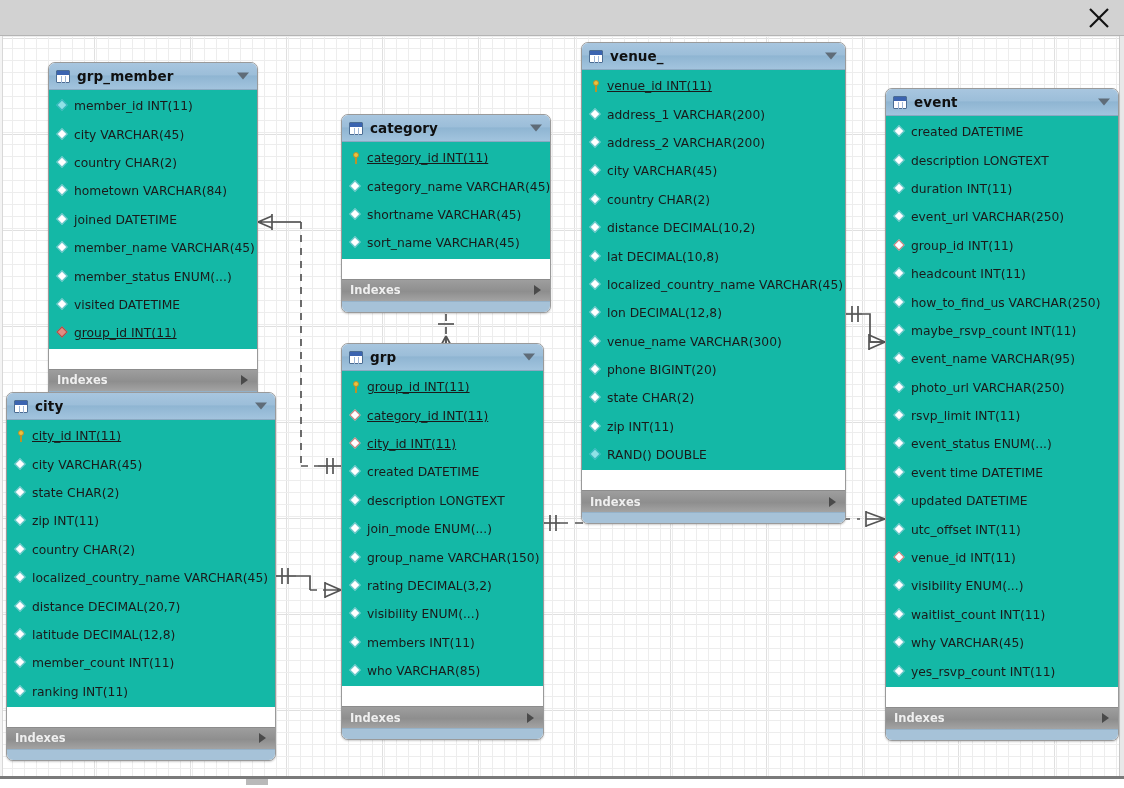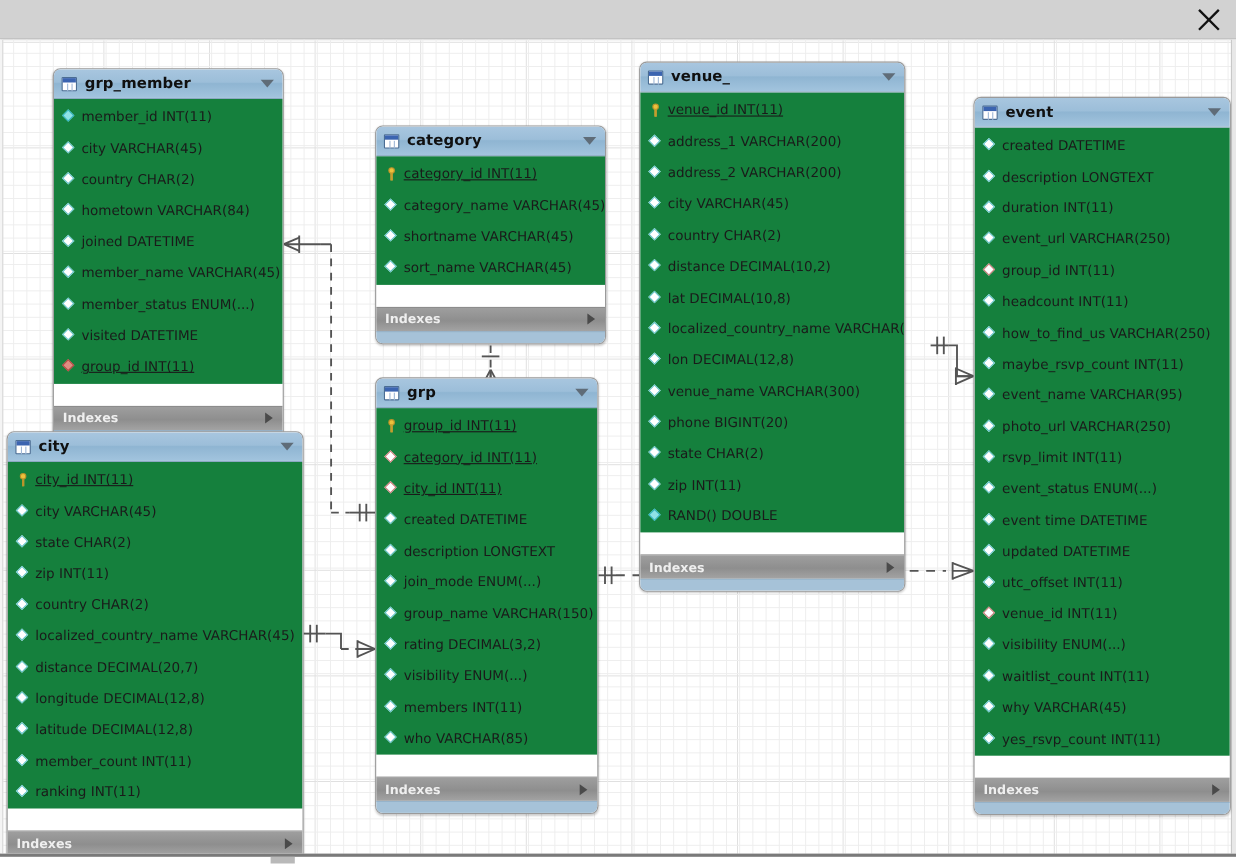--- a/index.html
+++ b/index.html
@@ -87,21 +87,21 @@
   }
   .tbl .hdr .tname{
     font-size:13.5px;font-weight:bold;color:#101010;letter-spacing:.1px;
     white-space:nowrap;
   }
   .tbl .hdr .caret{
     position:absolute;right:8px;top:50%;transform:translateY(-50%);
     width:0;height:0;border-left:6px solid transparent;border-right:6px solid transparent;
     border-top:7px solid #5f6c78;cursor:pointer;
   }
-  .cols{background:#15803d;padding:2px 0 1px 0;text-align:right;}
+  .cols{background:#14b8a6;padding:2px 0 1px 0;text-align:right;}
   .col{
     height:28.4px;display:flex;align-items:center;padding-left:8px;
     font-size:12.3px;color:#1a1a1a;white-space:nowrap;
   }
   .col .ctext{display:inline-block;}
   .col.pk .ctext{text-decoration:underline;}
   .col.fk-u .ctext{text-decoration:underline;}
 
   
   .gi{width:12px;height:12px;margin-right:5px;flex:0 0 auto;position:relative;}
@@ -305,24 +305,20 @@
         <div class="col">
             <span class="gi dia"></span>
             <span class="ctext">localized_country_name VARCHAR(45)</span>
           </div>
         <div class="col">
             <span class="gi dia"></span>
             <span class="ctext">distance DECIMAL(20,7)</span>
           </div>
         <div class="col">
             <span class="gi dia"></span>
-            <span class="ctext">longitude DECIMAL(12,8)</span>
-          </div>
-        <div class="col">
-            <span class="gi dia"></span>
             <span class="ctext">latitude DECIMAL(12,8)</span>
           </div>
         <div class="col">
             <span class="gi dia"></span>
             <span class="ctext">member_count INT(11)</span>
           </div>
         <div class="col">
             <span class="gi dia"></span>
             <span class="ctext">ranking INT(11)</span>
           </div>
@@ -417,21 +413,21 @@
             <span class="ctext">who VARCHAR(85)</span>
           </div>
       </div>
       <div class="idx">
         <span class="ilabel">Indexes</span>
         <span class="iarrow"></span>
       </div>
       <div class="foot"></div>
     </div>
 
-    <div class="tbl" style="left:581px;top:20px;width:242px;">
+    <div class="tbl" style="left:581px;top:6px;width:265px;">
       <div class="hdr">
         <span class="tbl-icon"></span>
         <span class="tname">venue_</span>
         <span class="caret"></span>
       </div>
       <div class="cols">
         <div class="col pk">
             <span class="gi key"></span>
             <span class="ctext">venue_id INT(11)</span>
           </div>

